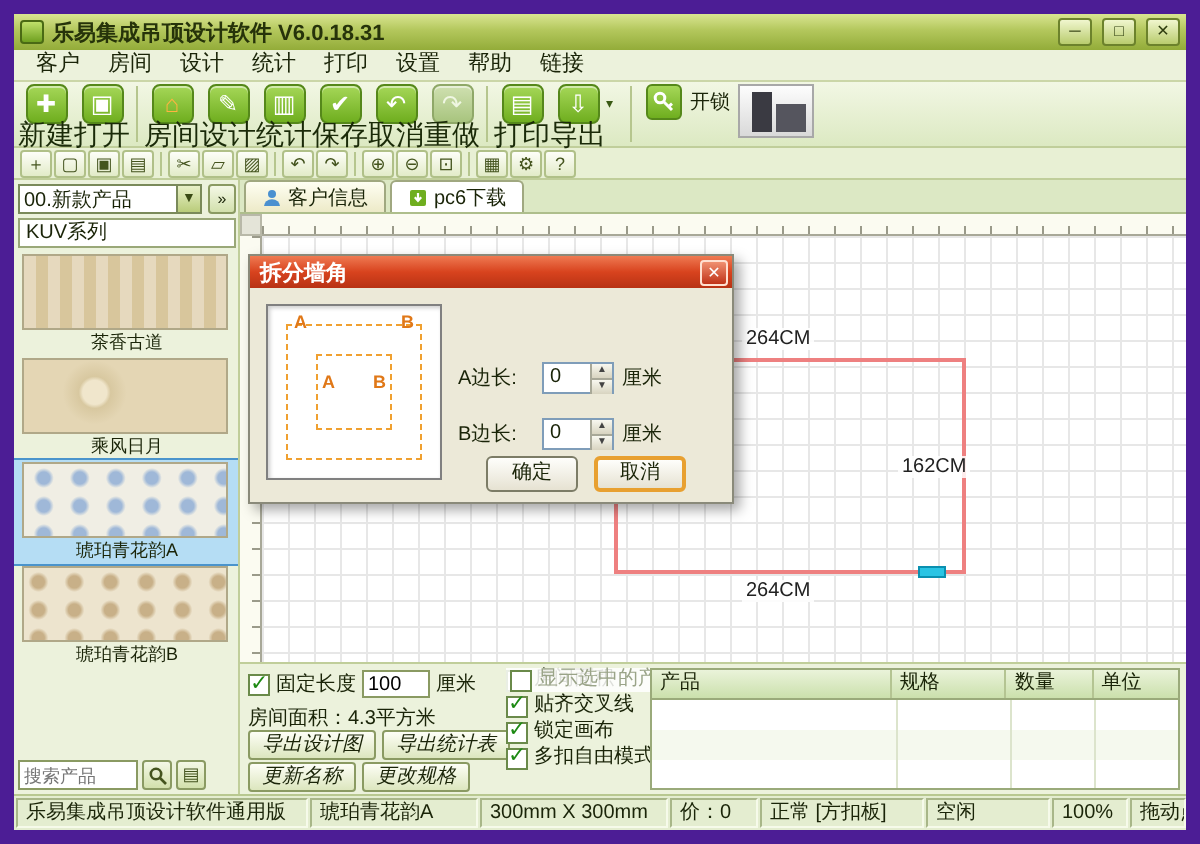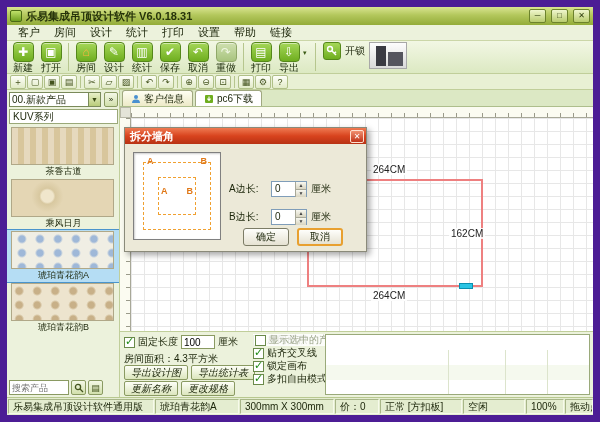--- a/index.html
+++ b/index.html
@@ -23,21 +23,21 @@
 
   
   .toolbar { height:33px; display:flex; align-items:flex-start; padding:1px 2px;
     background:linear-gradient(#F2F7E4,#DCE9C2); border-bottom:1px solid #C0CE9A; }
   .tbtn { width:28px; display:flex; flex-direction:column; align-items:center; cursor:default; }
   .ticon { width:21px; height:20px; border-radius:4px; text-align:center; line-height:19px;
     color:#fff; font-size:12px; background:linear-gradient(#A5D758,#6FAE1F);
     border:1px solid #55881A; box-shadow:inset 0 1px 0 rgba(255,255,255,.5); }
   .ticon.house { color:#FFB340; }
   .ticon.gray { background:linear-gradient(#CFE0B0,#A8C47E); color:#EFF6E2; border-color:#8FA868; }
-  .tlabel { font-size:10px; line-height:11px; color:#1A2A08; white-space:nowrap; }
+  .tlabel { font-size:14px; line-height:11px; color:#1A2A08; white-space:nowrap; }
   .tsep { width:1px; height:28px; background:#B6C68E; margin:1px 3px; }
   .tdrop { width:9px; font-size:7px; color:#3A5A14; line-height:20px; margin-top:1px; }
   .unlock-area { display:flex; align-items:center; gap:4px; margin-left:4px; }
   .unlock-icon { width:18px; height:18px; border-radius:3px; background:linear-gradient(#A5D758,#6FAE1F);
     border:1px solid #55881A; display:flex; align-items:center; justify-content:center; }
   .unlock-label { font-size:10px; }
   .machine { width:38px; height:27px; background:linear-gradient(#FDFDFD,#D9D9D9); border:1px solid #A8A8A8;
     position:relative; margin-left:4px; }
   .machine .m1 { position:absolute; left:6px; top:3px; width:10px; height:20px; background:#3A3A42; }
   .machine .m2 { position:absolute; left:18px; top:9px; width:15px; height:14px; background:#55555E; }
@@ -377,20 +377,26 @@
             <span class="chkbox"></span>
             <span>显示选中的产品</span>
           </div>
           <div class="chk-line">
             <span class="chkbox on"></span>
             <span>多扣自由模式</span>
           </div>
         </div>
 
         <div class="ptable">
+          <div class="thead">
+            <div class="th th1">产品</div>
+            <div class="th th2">规格</div>
+            <div class="th th3">数量</div>
+            <div class="th th4">单位</div>
+          </div>
           <div class="tbody">
             <div class="tcol tc1"></div>
               <div class="tcol tc2"></div>
               <div class="tcol tc3"></div>
               <div class="tcol tc4"></div>
           </div>
         </div>
       </div>
     </div>
   </div>

